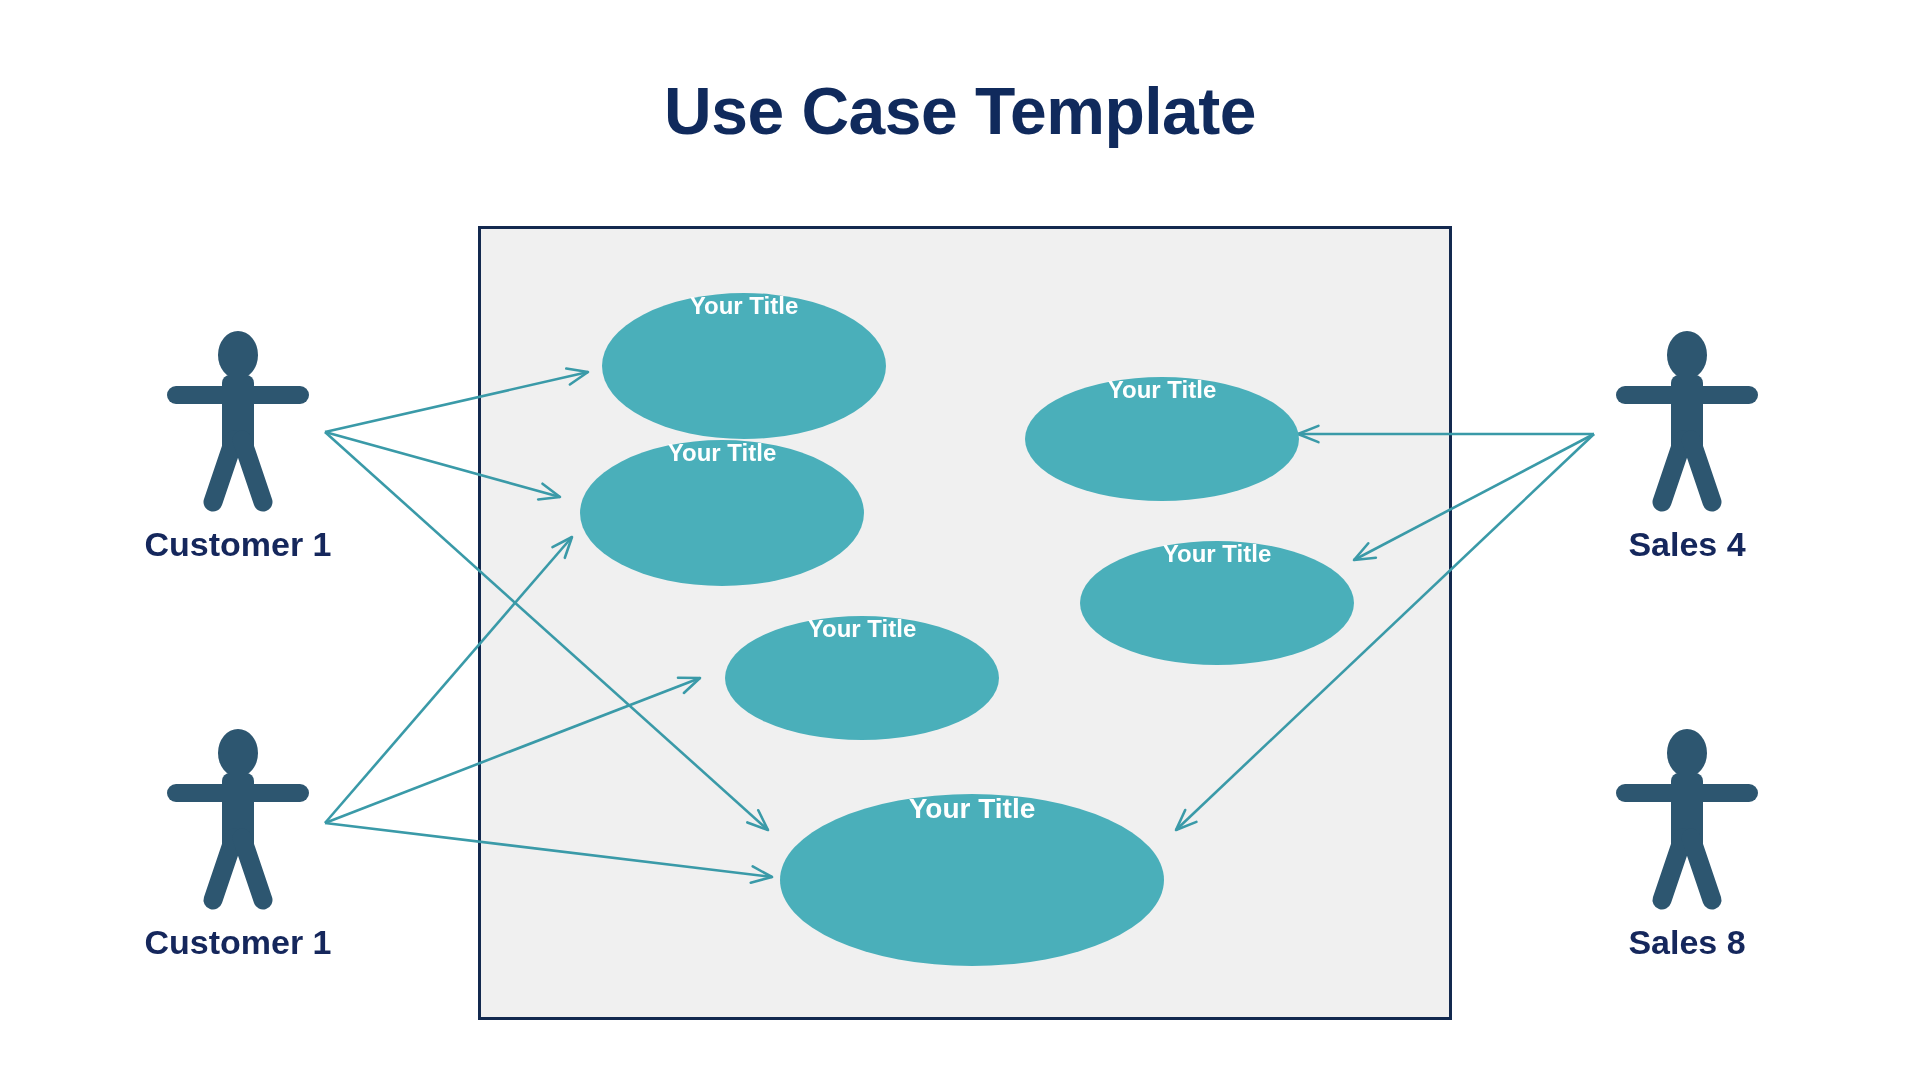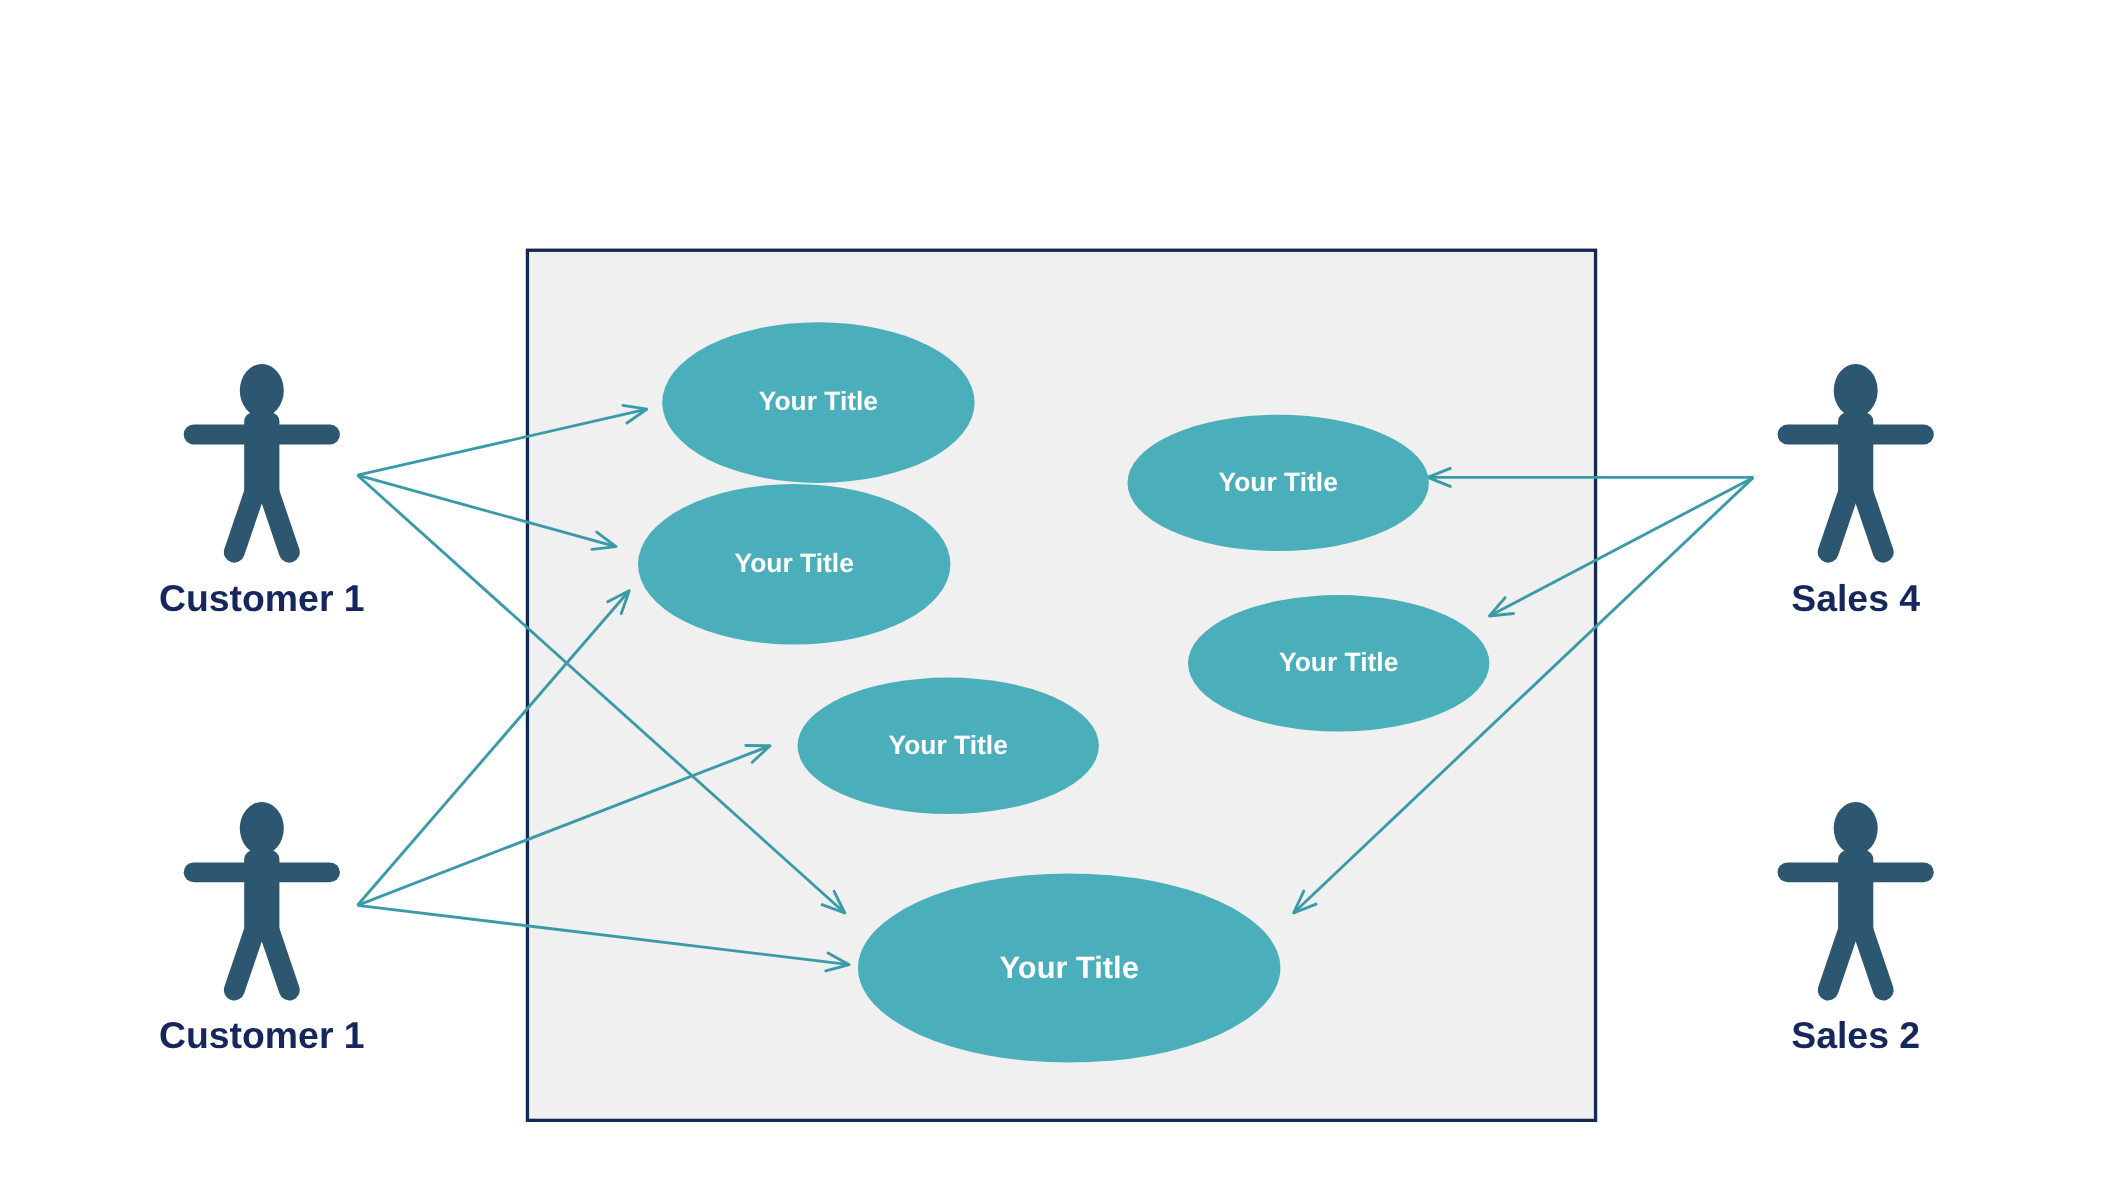--- a/index.html
+++ b/index.html
@@ -42,21 +42,21 @@
     height: 794px;
     background: #f0f0f0;
     border: 3px solid #13294f;
     box-sizing: border-box;
   }
   .usecase {
     position: absolute;
     background: #4aafba;
     border-radius: 50%;
     display: flex;
-    align-items: center;
+    align-items: flex-start;
     justify-content: center;
     color: #ffffff;
     font-family: "Liberation Sans", sans-serif;
     font-weight: bold;
     text-align: center;
     line-height: 1.1;
   }
   .actor {
     position: absolute;
     width: 150px;
@@ -78,20 +78,21 @@
     width: 1920px;
     height: 1080px;
     pointer-events: none;
   }
 </style>
 </head>
 <body>
 
 <div id="stage">
 
+  <div class="page-title" style="color: rgb(16, 42, 92);">Use Case Template</div>
 
   <div class="system-box" style="left: 478px; top: 226px; width: 974px; height: 794px; background: rgb(240, 240, 240); border-color: rgb(19, 41, 79);"></div>
 
   <svg id="arrow-layer" viewBox="0 0 1920 1080" width="1920" height="1080">
       <g>
         <line x1="325" y1="432" x2="588" y2="372" stroke="#3a9aa8" stroke-width="2.6"></line>
         <path d="M569.8961763328327 384.5000627449671 L588 372 L566.2661353836984 368.5883832512615" stroke="#3a9aa8" stroke-width="2.6" fill="none" stroke-linecap="round" stroke-linejoin="round"></path>
       </g>
       <g>
         <line x1="325" y1="432" x2="560" y2="497" stroke="#3a9aa8" stroke-width="2.6"></line>
@@ -173,16 +174,16 @@
           <path d="M79 110 L100 172" stroke="#2d5670" stroke-width="19" stroke-linecap="round" fill="none"></path>
         </svg></div>
       <div class="actor-label" style="left: 1537px; top: 527px; color: rgb(21, 39, 92);">Sales 4</div>
       <div class="actor" style="left: 1612px; top: 728px;"><svg viewBox="0 0 150 185" width="150" height="185">
           <ellipse cx="75" cy="25" rx="20" ry="24" fill="#2d5670"></ellipse>
           <rect x="4" y="56" width="142" height="18" rx="9" fill="#2d5670"></rect>
           <rect x="59" y="45" width="32" height="80" rx="8" fill="#2d5670"></rect>
           <path d="M71 110 L50 172" stroke="#2d5670" stroke-width="19" stroke-linecap="round" fill="none"></path>
           <path d="M79 110 L100 172" stroke="#2d5670" stroke-width="19" stroke-linecap="round" fill="none"></path>
         </svg></div>
-      <div class="actor-label" style="left: 1537px; top: 925px; color: rgb(21, 39, 92);">Sales 2</div>
+      <div class="actor-label" style="left: 1537px; top: 925px; color: rgb(21, 39, 92);">Sales 8</div>
     </div>
 
 </div>
 
 </body></html>

